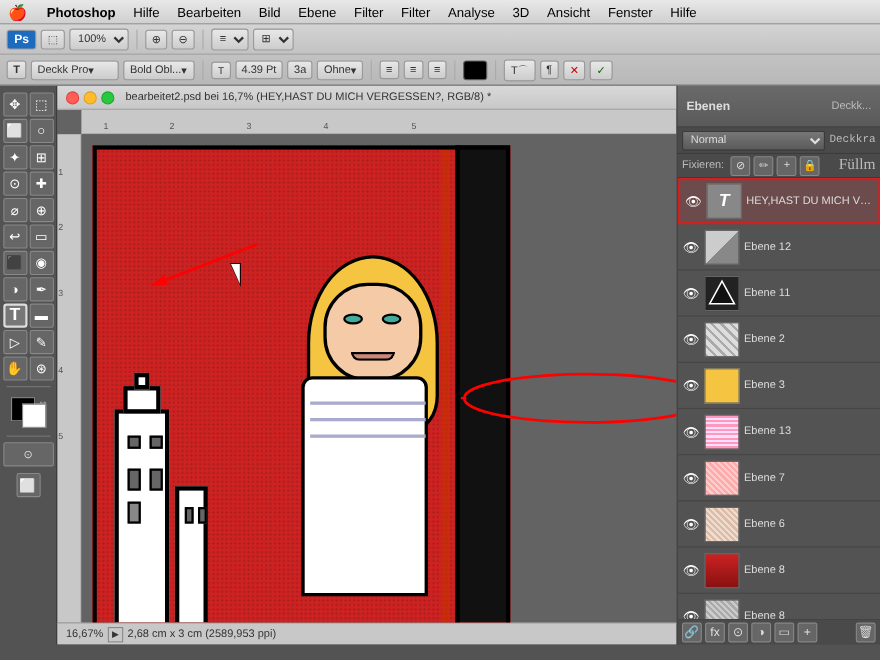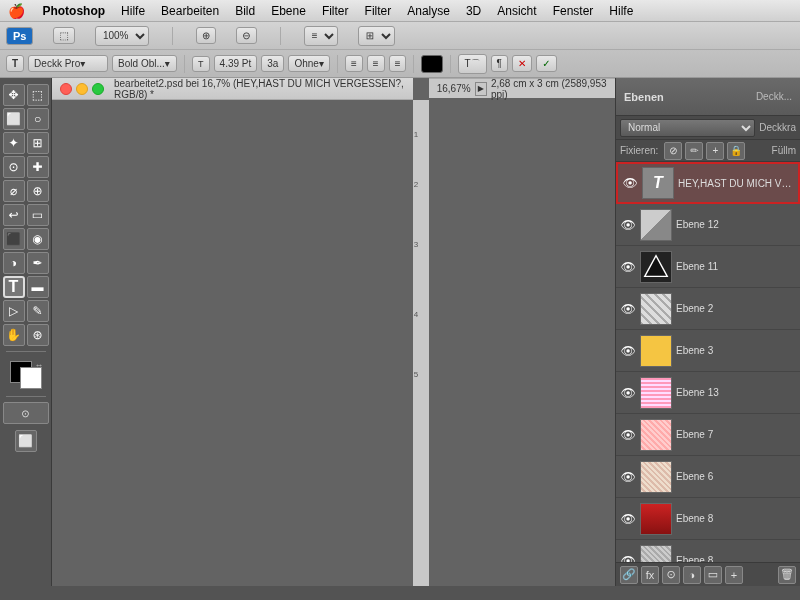--- a/index.html
+++ b/index.html
@@ -11,21 +11,21 @@
       display: flex; align-items: center; padding: 0 8px; gap: 2px;
       border-bottom: 1px solid #aaa; color: #000;
     }
     .menu-apple { margin-right: 8px; font-size: 14px; }
     .menu-item { padding: 2px 7px; font-size: 12px; cursor: pointer; color: #000; }
     .menu-photoshop { font-weight: bold; font-size: 12px; padding: 2px 7px; color: #000; }
 
     
     #optionsbar {
       width: 800px; height: 28px; background: linear-gradient(to bottom, #d4d4d4, #c2c2c2);
-      display: flex; align-items: center; padding: 0 6px; gap: 20px;
+      display: flex; align-items: center; padding: 0 6px; gap: 4px;
       border-bottom: 1px solid #aaa;
     }
     .opts-btn {
       background: linear-gradient(to bottom, #e8e8e8, #ccc);
       border: 1px solid #999; border-radius: 3px;
       padding: 2px 5px; font-size: 10px; color: #333; cursor: pointer;
       display: flex; align-items: center;
     }
     .opts-select {
       background: linear-gradient(to bottom, #e8e8e8, #ccc);
@@ -69,21 +69,21 @@
       border: 1px solid #888; border-radius: 2px; cursor: pointer;
       display: flex; align-items: center; justify-content: center;
       font-size: 10px; color: #ddd;
     }
     .tool-row { display: flex; gap: 2px; }
     .tool-sep { width: 40px; height: 1px; background: #777; margin: 3px 0; }
 
     
     #canvas-area {
       flex: 1; background: #636363; overflow: hidden; position: relative;
-      display: flex; flex-direction: row;
+      display: flex; flex-direction: column;
     }
     #canvas-title {
       height: 22px; background: linear-gradient(to bottom, #d8d8d8, #c8c8c8);
       border-bottom: 1px solid #aaa; display: flex; align-items: center;
       padding: 0 8px; gap: 4px;
     }
     .traffic-lights { display: flex; gap: 4px; margin-right: 6px; }
     .tl { width: 12px; height: 12px; border-radius: 50%; }
     .tl-close { background: #ff5f57; border: 1px solid #e0443e; }
     .tl-min { background: #ffbd2e; border: 1px solid #dea123; }
@@ -144,33 +144,33 @@
     #layers-blend {
       height: 24px; background: #4a4a4a; display: flex; align-items: center;
       padding: 0 4px; gap: 4px; border-bottom: 1px solid #3a3a3a;
     }
     .blend-select {
       background: linear-gradient(to bottom, #777, #5a5a5a);
       border: 1px solid #3a3a3a; border-radius: 2px;
       color: #ddd; font-size: 10px; padding: 1px 3px; height: 18px;
       flex: 1;
     }
-    .opacity-label { font-size: 10px; color: #bbb; }
+    .opacity-label { font-size: 10px; color: #bbb; font-family: Liberation Mono, monospace; }
 
     #layers-icons {
       height: 22px; background: #4a4a4a; display: flex; align-items: center;
       padding: 0 4px; gap: 3px; border-bottom: 1px solid #3a3a3a;
     }
     .layer-icon-btn {
       width: 18px; height: 18px; background: #666; border: 1px solid #888;
       border-radius: 2px; display: flex; align-items: center; justify-content: center;
       font-size: 10px; color: #ddd; cursor: pointer;
     }
     .lock-label { font-size: 10px; color: #bbb; margin-right: 3px; text-align: center; }
-    .fill-label { font-size: 10px; color: #bbb; margin-left: auto; }
+    .fill-label { font-size: 14px; color: #bbb; margin-left: auto; font-family: Liberation Serif, serif; }
 
     #layers-list { flex: 1; overflow-y: auto; background: #535353; }
 
     .layer-item {
       height: 42px; display: flex; align-items: center; gap: 4px;
       padding: 0 4px; border-bottom: 1px solid #454545; cursor: pointer;
       position: relative;
     }
     .layer-item.selected-highlight {
       background: rgba(200,50,50,0.3);

